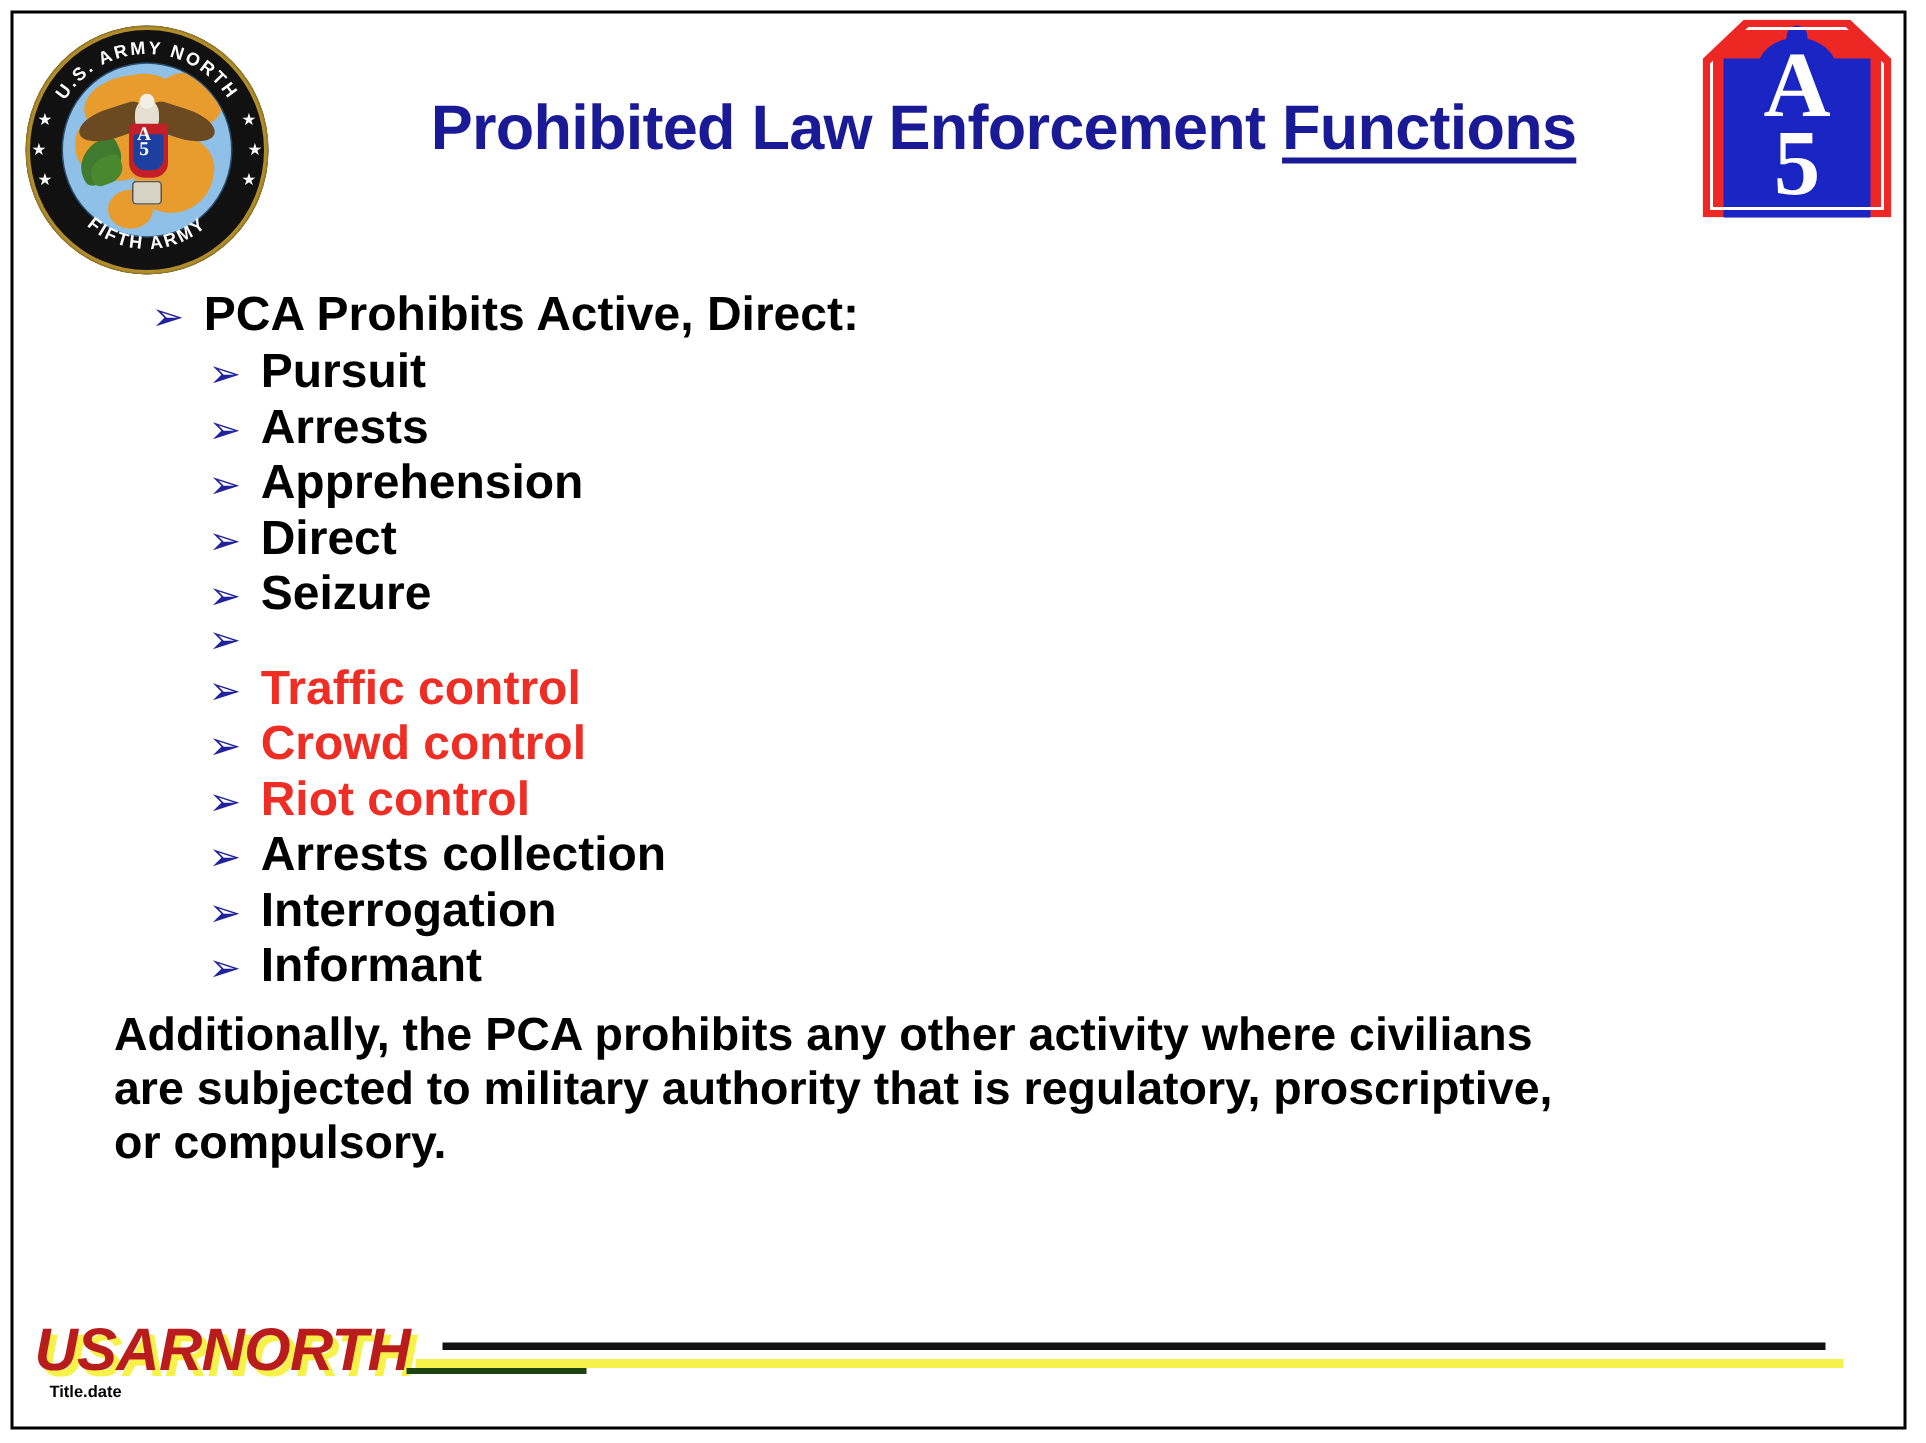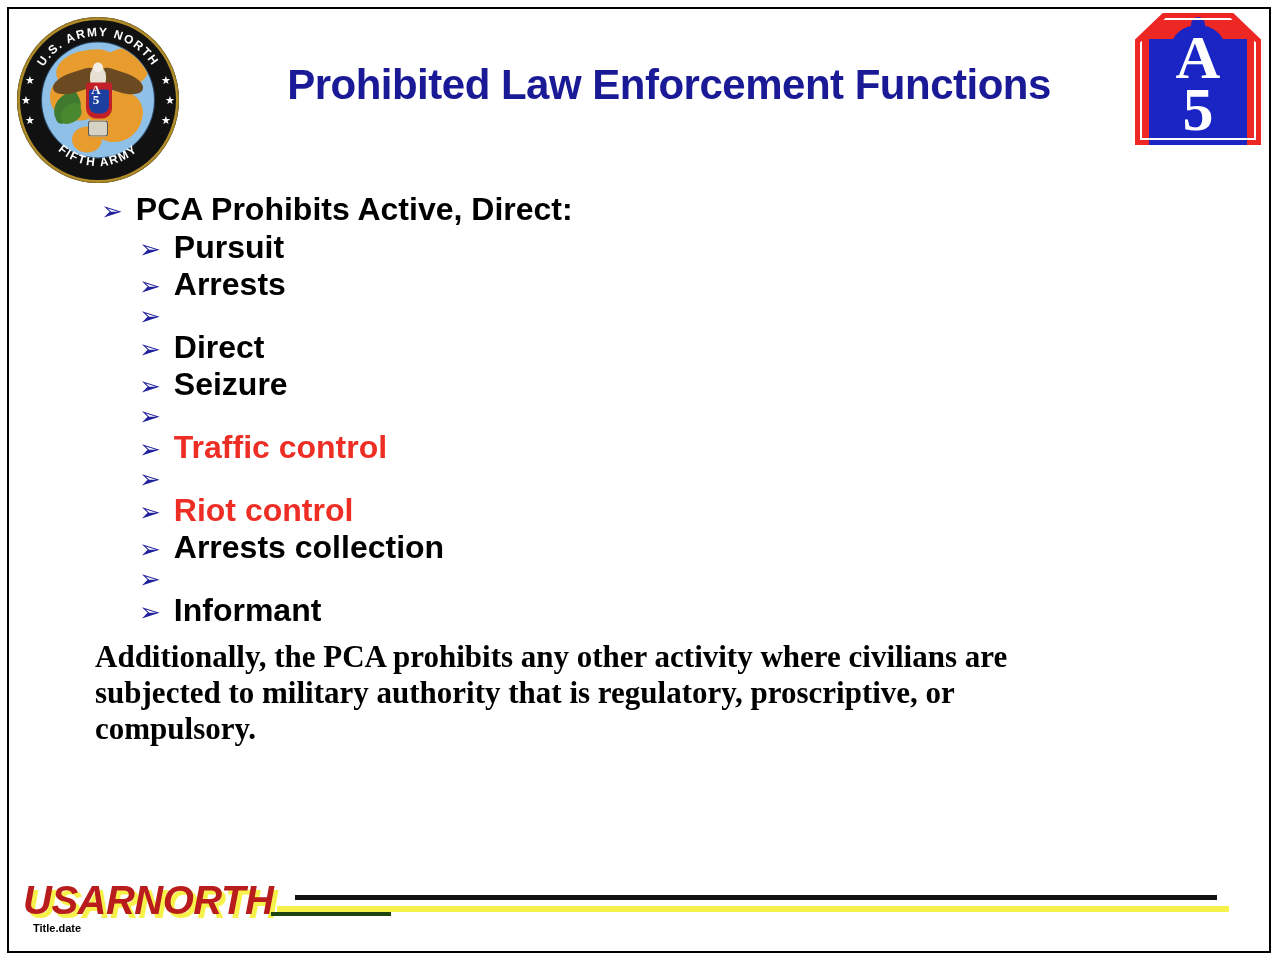--- a/index.html
+++ b/index.html
@@ -130,21 +130,21 @@
     top: 52px;
     width: 960px;
     text-align: center;
     color: #1a1a96;
     font-family: "Liberation Sans", sans-serif;
     font-weight: bold;
     font-size: 42px;
     letter-spacing: -0.5px;
     white-space: nowrap;
   }
-  #title .underlined { text-decoration-thickness: 4px; text-underline-offset: 6px; }
+  #title .underlined { text-decoration: underline; text-decoration-thickness: 4px; text-underline-offset: 6px; }
 
   
   #patch {
     position: absolute;
     right: 8px;
     top: 4px;
     width: 126px;
     height: 132px;
   }
   .patch-red {
@@ -225,24 +225,24 @@
   li.lvl2 {
     margin-left: 130px;
     font-size: 32px;
     line-height: 37px;
     color: #000000;
   }
   li.lvl2 .bullet-marker { font-size: 26px; margin-right: 13px; }
   li.lvl2.red .bullet-text { color: #ee2d24; }
 
   #closing {
-    margin-left: 86px;
+    margin-left: 67px;
     margin-top: 10px;
     width: 980px;
-    font-family: Liberation Serif, serif;
+    font-family: Liberation Sans, sans-serif;
     font-weight: bold;
     font-size: 31px;
     line-height: 36px;
     color: #000000;
   }
 
   
   #footer {
     position: absolute;
     left: 0;
@@ -369,49 +369,52 @@
         <li class="bullet-row lvl2">
           <span class="bullet-marker">➢</span>
           <span class="bullet-text">Pursuit</span>
         </li>
         <li class="bullet-row lvl2">
           <span class="bullet-marker">➢</span>
           <span class="bullet-text">Arrests</span>
         </li>
         <li class="bullet-row lvl2">
           <span class="bullet-marker">➢</span>
+          <span class="bullet-text">Apprehension</span>
         </li>
         <li class="bullet-row lvl2">
           <span class="bullet-marker">➢</span>
           <span class="bullet-text">Direct</span>
         </li>
         <li class="bullet-row lvl2">
           <span class="bullet-marker">➢</span>
           <span class="bullet-text">Seizure</span>
         </li>
         <li class="bullet-row lvl2 red">
           <span class="bullet-marker">➢</span>
         </li>
         <li class="bullet-row lvl2 red">
           <span class="bullet-marker">➢</span>
           <span class="bullet-text">Traffic control</span>
         </li>
         <li class="bullet-row lvl2 red">
           <span class="bullet-marker">➢</span>
+          <span class="bullet-text">Crowd control</span>
         </li>
         <li class="bullet-row lvl2 red">
           <span class="bullet-marker">➢</span>
           <span class="bullet-text">Riot control</span>
         </li>
         <li class="bullet-row lvl2">
           <span class="bullet-marker">➢</span>
           <span class="bullet-text">Arrests collection</span>
         </li>
         <li class="bullet-row lvl2">
           <span class="bullet-marker">➢</span>
+          <span class="bullet-text">Interrogation</span>
         </li>
         <li class="bullet-row lvl2">
           <span class="bullet-marker">➢</span>
           <span class="bullet-text">Informant</span>
         </li>
       </ul>
 
     <p id="closing">Additionally, the PCA prohibits any other activity where civilians are subjected to military authority that is regulatory, proscriptive, or compulsory.</p>
   </div>
 

